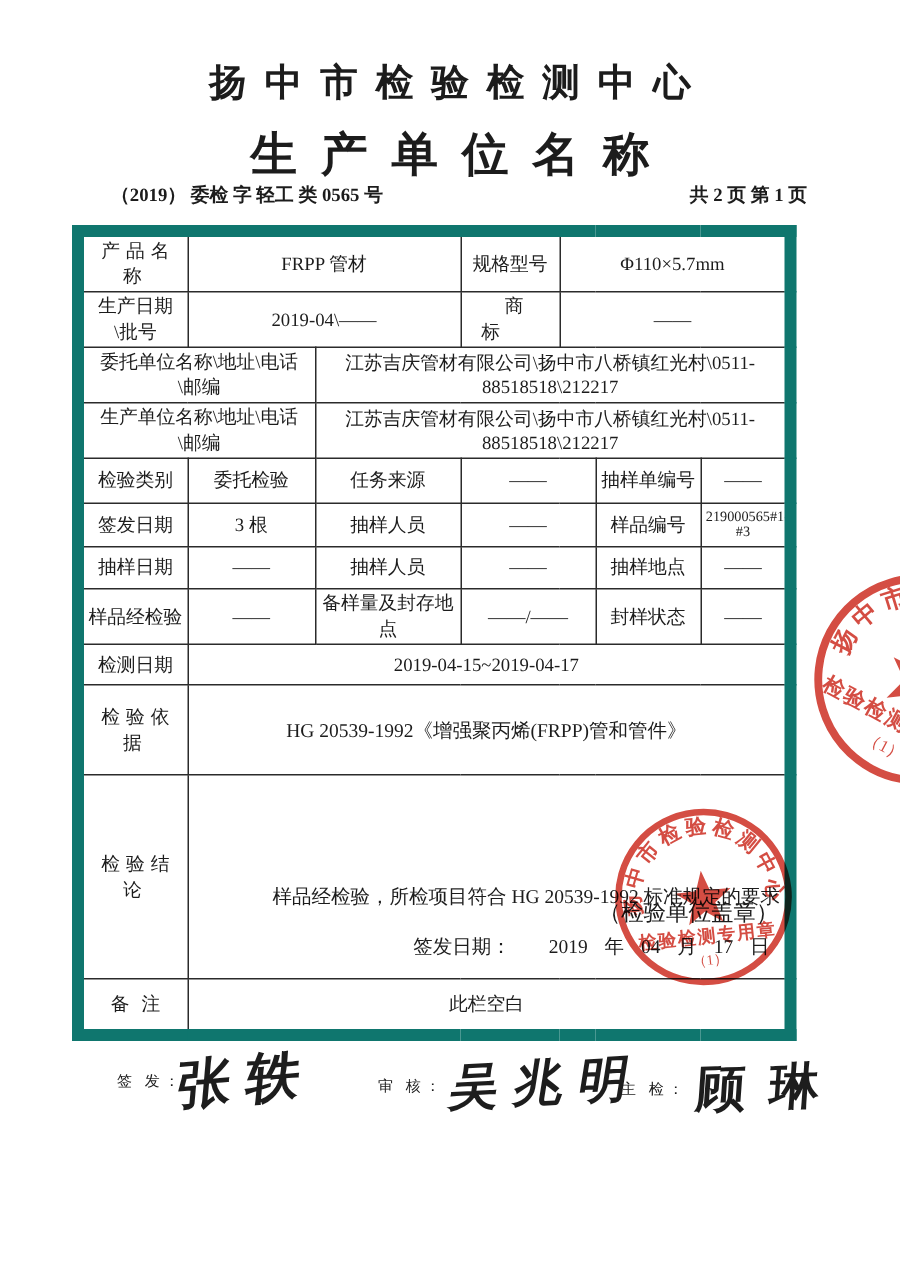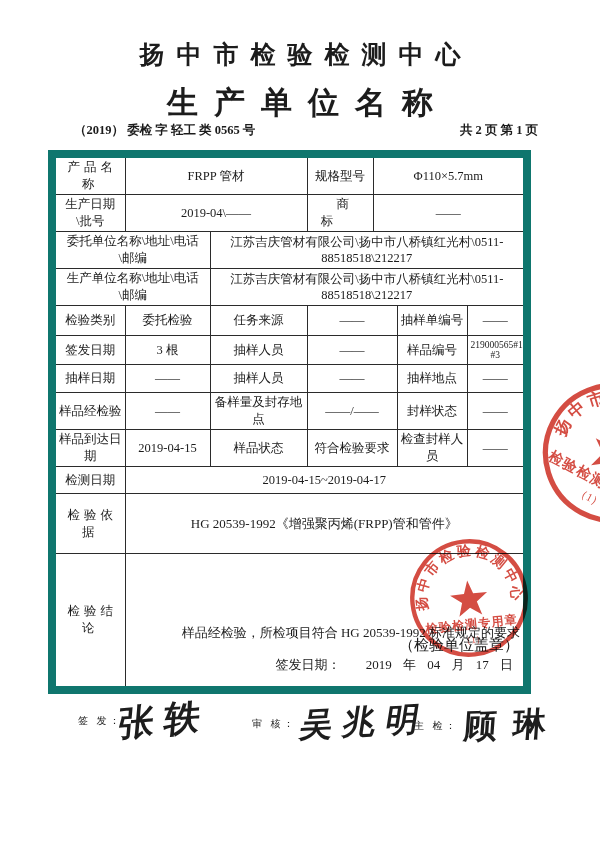--- a/index.html
+++ b/index.html
@@ -123,46 +123,42 @@
       <td>——</td>
     </tr>
     <tr style="height:29px">
       <td>样品经检验</td>
       <td>——</td>
       <td class="small">备样量及封存地点</td>
       <td colspan="2">——/——</td>
       <td>封样状态</td>
       <td>——</td>
     </tr>
-    <tr style="height:28px">
-      <td class="small">样品到达日期</td>
-      <td>2019-04-15</td>
-      <td>样品状态</td>
-      <td colspan="2">符合检验要求</td>
-      <td class="small">检查封样人员</td>
-      <td>——</td>
-    </tr>
     <tr style="height:27px">
       <td>检测日期</td>
       <td colspan="6">2019-04-15~2019-04-17</td>
     </tr>
     <tr style="height:60px">
       <td class="ls4">检验依据</td>
       <td colspan="6" class="left vtop" style="font-size:13px">HG 20539-1992《增强聚丙烯(FRPP)管和管件》</td>
     </tr>
     <tr style="height:136px">
       <td class="ls4">检验结论</td>
       <td colspan="6" class="concl-cell">
         <div class="concl-text">样品经检验，所检项目符合 HG 20539-1992 标准规定的要求</div>
         <div class="seal-note">（检验单位盖章）</div>
         <div class="issue-line">
           <span>签发日期：</span>
           <span class="date">2019 年 04 月 17 日</span>
         </div>
       </td>
+    </tr>
+    <tr style="height:37px">
+      <td class="ls8">备注</td>
+      <td colspan="6" class="left">此栏空白</td>
     </tr>
   </tbody>
     </table>
 
   <svg class="stamp big-stamp" viewBox="0 0 200 200">
     <circle cx="100" cy="100" r="90" fill="none" stroke="currentColor" stroke-width="7"></circle>
     <path id="arc1" d="M 33 111.8 A 68 68 0 1 1 167 111.8" fill="none"></path>
     <text font-size="22" font-weight="bold" fill="currentColor">
       <textPath href="#arc1" textLength="236" lengthAdjust="spacing">扬中市检验检测中心</textPath>
     </text>

